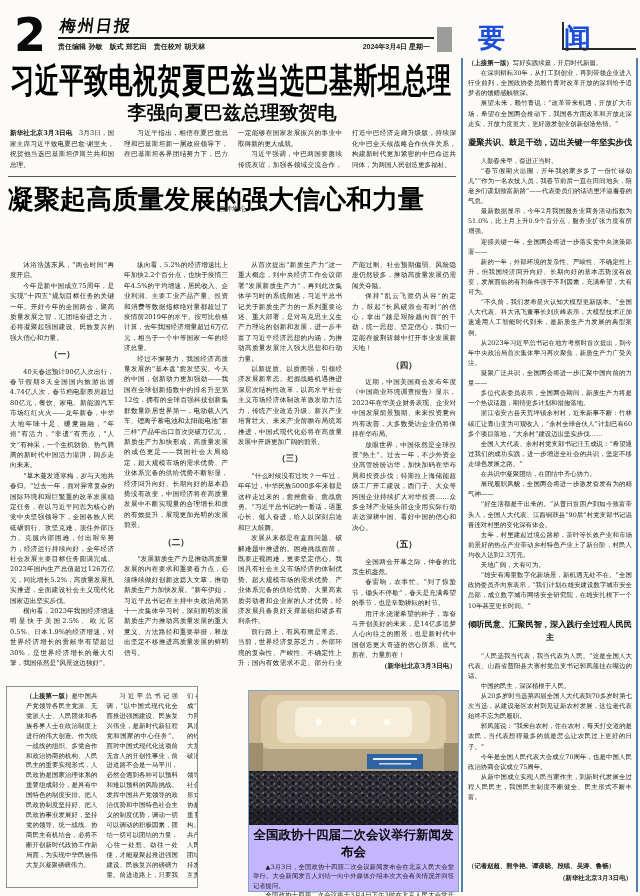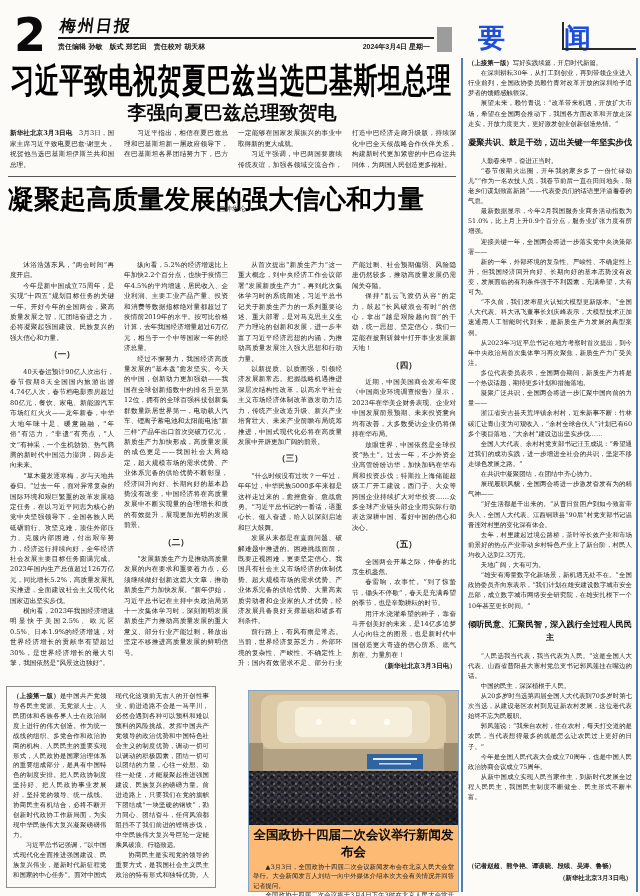--- a/index.html
+++ b/index.html
@@ -35,26 +35,26 @@
   .rule-mid{position:absolute;left:8px;top:176px;width:448px;height:1px;background:#555;}
   
   .headline2{position:absolute;left:8px;top:182px;width:448px;text-align:left;
              font-size:26px;font-weight:900;color:#000;white-space:nowrap;}
   .byline{position:absolute;left:8px;top:204px;width:448px;text-align:center;font-size:7px;color:#333;}
   .ed-body{position:absolute;left:10px;top:224px;width:446px;height:456px;
            column-count:4;column-gap:10px;font-size:6.6px;line-height:1.58;text-align:justify;overflow:hidden;margin-top:36px;}
   .sec-marker{text-align:center;font-weight:bold;font-size:8.5px;margin:5px 0;text-indent:0;}
   .sign{text-align:right;font-weight:bold;text-indent:0;margin-top:3px;}
   
-  .box{position:absolute;left:6px;top:686px;width:210px;height:202px;border:1px solid #8f8f8f;
-       padding:5px 6px;box-sizing:border-box;column-count:2;column-gap:9px;
+  .box{position:absolute;left:6px;top:686px;width:192px;height:202px;border:1px solid #8f8f8f;
+       padding:5px 19px;box-sizing:border-box;column-count:2;column-gap:9px;
        font-size:6.4px;line-height:1.55;text-align:justify;overflow:hidden;}
   
   .photo-block{position:absolute;left:248px;top:690px;width:209px;height:200px;
-               border:1px solid #7fa6c9;box-sizing:content-box;background:#fdba74;}
+               border:1px solid #7fa6c9;box-sizing:content-box;background:#c4b5fd;}
   .photo{display:block;width:209px;height:134px;}
   .photo-title{text-align:center;font-size:12.5px;font-weight:900;margin:2px 0 1px 0;color:#0a0a0a;}
   .photo-caption{font-size:6.3px;line-height:1.5;padding:0 4px;text-align:justify;}
   .photo-caption p{margin:0;text-indent:2em;}
   
   .news-col{position:absolute;left:468px;top:58px;width:164px;height:800px;
             font-size:6.4px;line-height:1.58;text-align:justify;overflow:hidden;}
   .news-subhead{font-family:"DejaVu Sans",sans-serif;font-weight:900;font-size:8.2px;
                 text-align:center;margin:7px 0;color:#111;}
   .news-credits{position:absolute;left:468px;top:862px;width:164px;
@@ -96,21 +96,21 @@
   <div class="ed-body">
       <p>沐浴浩荡东风，“两会时间”再度开启。</p>
       <p>今年是新中国成立75周年，是实现“十四五”规划目标任务的关键一年。开好今年的全国两会，聚高质量发展之智，汇团结奋进之力，必将凝聚起强国建设、民族复兴的强大信心和力量。</p>
       <div class="sec-marker">（一）</div>
       <p>40天春运预计90亿人次出行，春节假期8天全国国内旅游出游4.74亿人次，春节档电影票房超过80亿元，餐饮、家电、新能源汽车市场红红火火——龙年新春，中华大地年味十足、暖意融融，“年俗”有活力，“非遗”有亮点，“人文”有神采，一个生机勃勃、热气腾腾的新时代中国活力澎湃，阔步走向未来。</p>
       <p>“草木蔓发逐寒梅，岁与天地共春归。”过去一年，面对异常复杂的国际环境和艰巨繁重的改革发展稳定任务，在以习近平同志为核心的党中央坚强领导下，全国各族人民砥砺前行、攻坚克难，顶住外部压力、克服内部困难，付出艰辛努力，经济运行持续向好，全年经济社会发展主要目标任务圆满完成。2023年国内生产总值超过126万亿元，同比增长5.2%，高质量发展扎实推进，全面建设社会主义现代化国家迈出坚实步伐。</p>
       <p>横向看，2023年我国经济增速明显快于美国2.5%、欧元区0.5%、日本1.9%的经济增速，对世界经济增长的贡献率有望超过30%，是世界经济增长的最大引擎，我国依然是“风景这边独好”。</p>
       <p>纵向看，5.2%的经济增速比上年加快2.2个百分点，也快于疫情三年4.5%的平均增速，居民收入、企业利润、主要工业产品产量、投资和消费等数据指标绝对量都超过了疫情前2019年的水平。按可比价格计算，去年我国经济增量超过6万亿元，相当于一个中等国家一年的经济总量。</p>
       <p>经过不懈努力，我国经济高质量发展的“基本盘”愈发坚实。今天的中国，创新动力更加强劲——我国在全球创新指数中的排名升至第12位，拥有的全球百强科技创新集群数量跃居世界第一，电动载人汽车、锂离子蓄电池和太阳能电池“新三样”产品年出口首次突破万亿元，新质生产力加快形成，高质量发展的成色更足——我国社会大局稳定，超大规模市场的需求优势、产业体系完备的供给优势不断彰显，经济回升向好、长期向好的基本趋势没有改变，中国经济将在高质量发展中不断实现量的合理增长和质的有效提升，展现更加光明的发展前景。</p>
       <div class="sec-marker">（二）</div>
-      <p>“发展新质生产力是推动高质量发展的内在要求和重要着力点，必须继续做好创新这篇大文章，推动新质生产力加快发展。”新年伊始，习近平总书记在主持中央政治局第十一次集体学习时，深刻阐明发展新质生产力推动高质量发展的重大意义、部分行业产能过剩，释放出坚定不移推进高质量发展的鲜明信号。</p>
+      <p>“发展新质生产力是推动高质量发展的内在要求和重要着力点，必须继续做好创新这篇大文章，推动新质生产力加快发展。”新年伊始，习近平总书记在主持中央政治局第十一次集体学习时，深刻阐明发展新质生产力推动高质量发展的重大意义、方法路径和重要举措，释放出坚定不移推进高质量发展的鲜明信号。</p>
       <p>从首次提出“新质生产力”这一重大概念，到中央经济工作会议部署“发展新质生产力”，再到此次集体学习时的系统阐述，习近平总书记关于新质生产力的一系列重要论述、重大部署，是对马克思主义生产力理论的创新和发展，进一步丰富了习近平经济思想的内涵，为推动高质量发展注入强大思想和行动力量。</p>
       <p>以新提质、以质图强，引领经济发展新常态。把握战略机遇推进深层次结构性改革，以高水平社会主义市场经济体制改革激发动力活力，传统产业改造升级、新兴产业培育壮大、未来产业前瞻布局统筹推进，中国式现代化必将在高质量发展中开辟更加广阔的前景。</p>
       <div class="sec-marker">（三）</div>
       <p>“什么时候没有过坎？一年过，年年过，中华民族5000多年来都是这样走过来的，愈挫愈奋、愈战愈勇。”习近平总书记的一番话，语重心长、催人奋进，给人以深刻启迪和巨大鼓舞。</p>
       <p>发展从来都是在直面问题、破解难题中推进的。困难挑战面前，既要正视困难，更要坚定信心。我国具有社会主义市场经济的体制优势、超大规模市场的需求优势、产业体系完备的供给优势、大量高素质劳动者和企业家的人才优势，经济发展具备良好支撑基础和诸多有利条件。</p>
       <p>前行路上，有风有雨是常态。当前，世界经济复苏乏力，外部环境的复杂性、严峻性、不确定性上升；国内有效需求不足、部分行业产能过剩、社会预期偏弱、风险隐患仍然较多，推动高质量发展仍需闯关夺隘。</p>
       <p>保持“乱云飞渡仍从容”的定力，鼓起“长风破浪会有时”的信心，拿出“越是艰险越向前”的干劲，统一思想、坚定信心，我们一定能在披荆斩棘中打开事业发展新天地！</p>
       <div class="sec-marker">（四）</div>
       <p>近期，中国美国商会发布年度《中国商业环境调查报告》显示，2023年在华美企财务表现、企业对中国发展前景预期、未来投资意向均有改善，大多数受访企业仍将保持在华布局。</p>
       <p>放眼世界，中国依然是全球投资“热土”。过去一年，不少外资企业高管纷纷访华，加快加码在华布局和投资步伐；特斯拉上海储能超级工厂开工建设，西门子、大众等跨国企业持续扩大对华投资……众多全球产业链头部企业用实际行动表达深耕中国、看好中国的信心和决心。</p>
@@ -176,22 +176,22 @@
       </div>
     <div class="news-subhead">凝聚共识、鼓足干劲，迈出关键一年坚实步伐</div>
     <div>
         <p>人勤春来早，奋进正当时。</p>
         <p>“春节假期火出圈，开年我的家乡多了一份忙碌劲儿”“作为一名农技人员，我春节前后一直在田间地头，陪老乡们谋划致富新路”——代表委员们的话语里洋溢着春的气息。</p>
         <p>最新数据显示，今年2月我国服务业商务活动指数为51.0%，比上月上升0.9个百分点，服务业扩张力度有所增强。</p>
         <p>迎接关键一年，全国两会将进一步落实党中央决策部署——</p>
         <p>新的一年，外部环境的复杂性、严峻性、不确定性上升，但我国经济回升向好、长期向好的基本态势没有改变，发展面临的有利条件强于不利因素，充满希望，大有可为。</p>
         <p>“不久前，我们发布星火认知大模型更新版本。”全国人大代表、科大讯飞董事长刘庆峰表示，大模型技术正加速通用人工智能时代到来，是新质生产力发展的典型案例。</p>
         <p>从2023年习近平总书记在地方考察时首次提出，到今年中央政治局首次集体学习再次聚焦，新质生产力广受关注。</p>
+        <p>凝聚广泛共识，全国两会将进一步汇聚中国向前的力量——</p>
         <p>多位代表委员表示，全国两会期间，新质生产力将是一个热议话题，期待更多计划和措施落地。</p>
-        <p>凝聚广泛共识，全国两会将进一步汇聚中国向前的力量——</p>
         <p>浙江省安吉县天荒坪镇余村村，近来新事不断：竹林碳汇让青山变为可观收入，“余村全球合伙人”计划已有60多个项目落地，“大余村”建设迈出坚实步伐……</p>
         <p>全国人大代表、余村村党支部书记汪玉成说：“希望通过我们的成功实践，进一步增进全社会的共识，坚定不移走绿色发展之路。”</p>
         <p>在共识中凝聚团结，在团结中齐心协力。</p>
         <p>展现履职风貌，全国两会将进一步激发奋发有为的精气神——</p>
         <p>“好生活都是干出来的。”从昔日贫困户到如今致富带头人，全国人大代表、江西铜鼓县“90后”村党支部书记温晋连对村里的变化深有体会。</p>
         <p>去年，村里建起过境公路桥，茶叶等长效产业和市场前景好的热点产业带动乡村特色产业上了新台阶，村民人均收入达到2.3万元。</p>
         <p>天地广阔，大有可为。</p>
         <p>“雄安有海量数字化新场景，新机遇无处不在。”全国政协委员齐向东表示，“我们计划在雄安建设数字城市安全总部，成立数字城市网络安全研究院，在雄安扎根下一个10年甚至更长时间。”</p>
       </div>
     <div class="news-subhead">倾听民意、汇聚民智，深入践行全过程人民民主</div>

